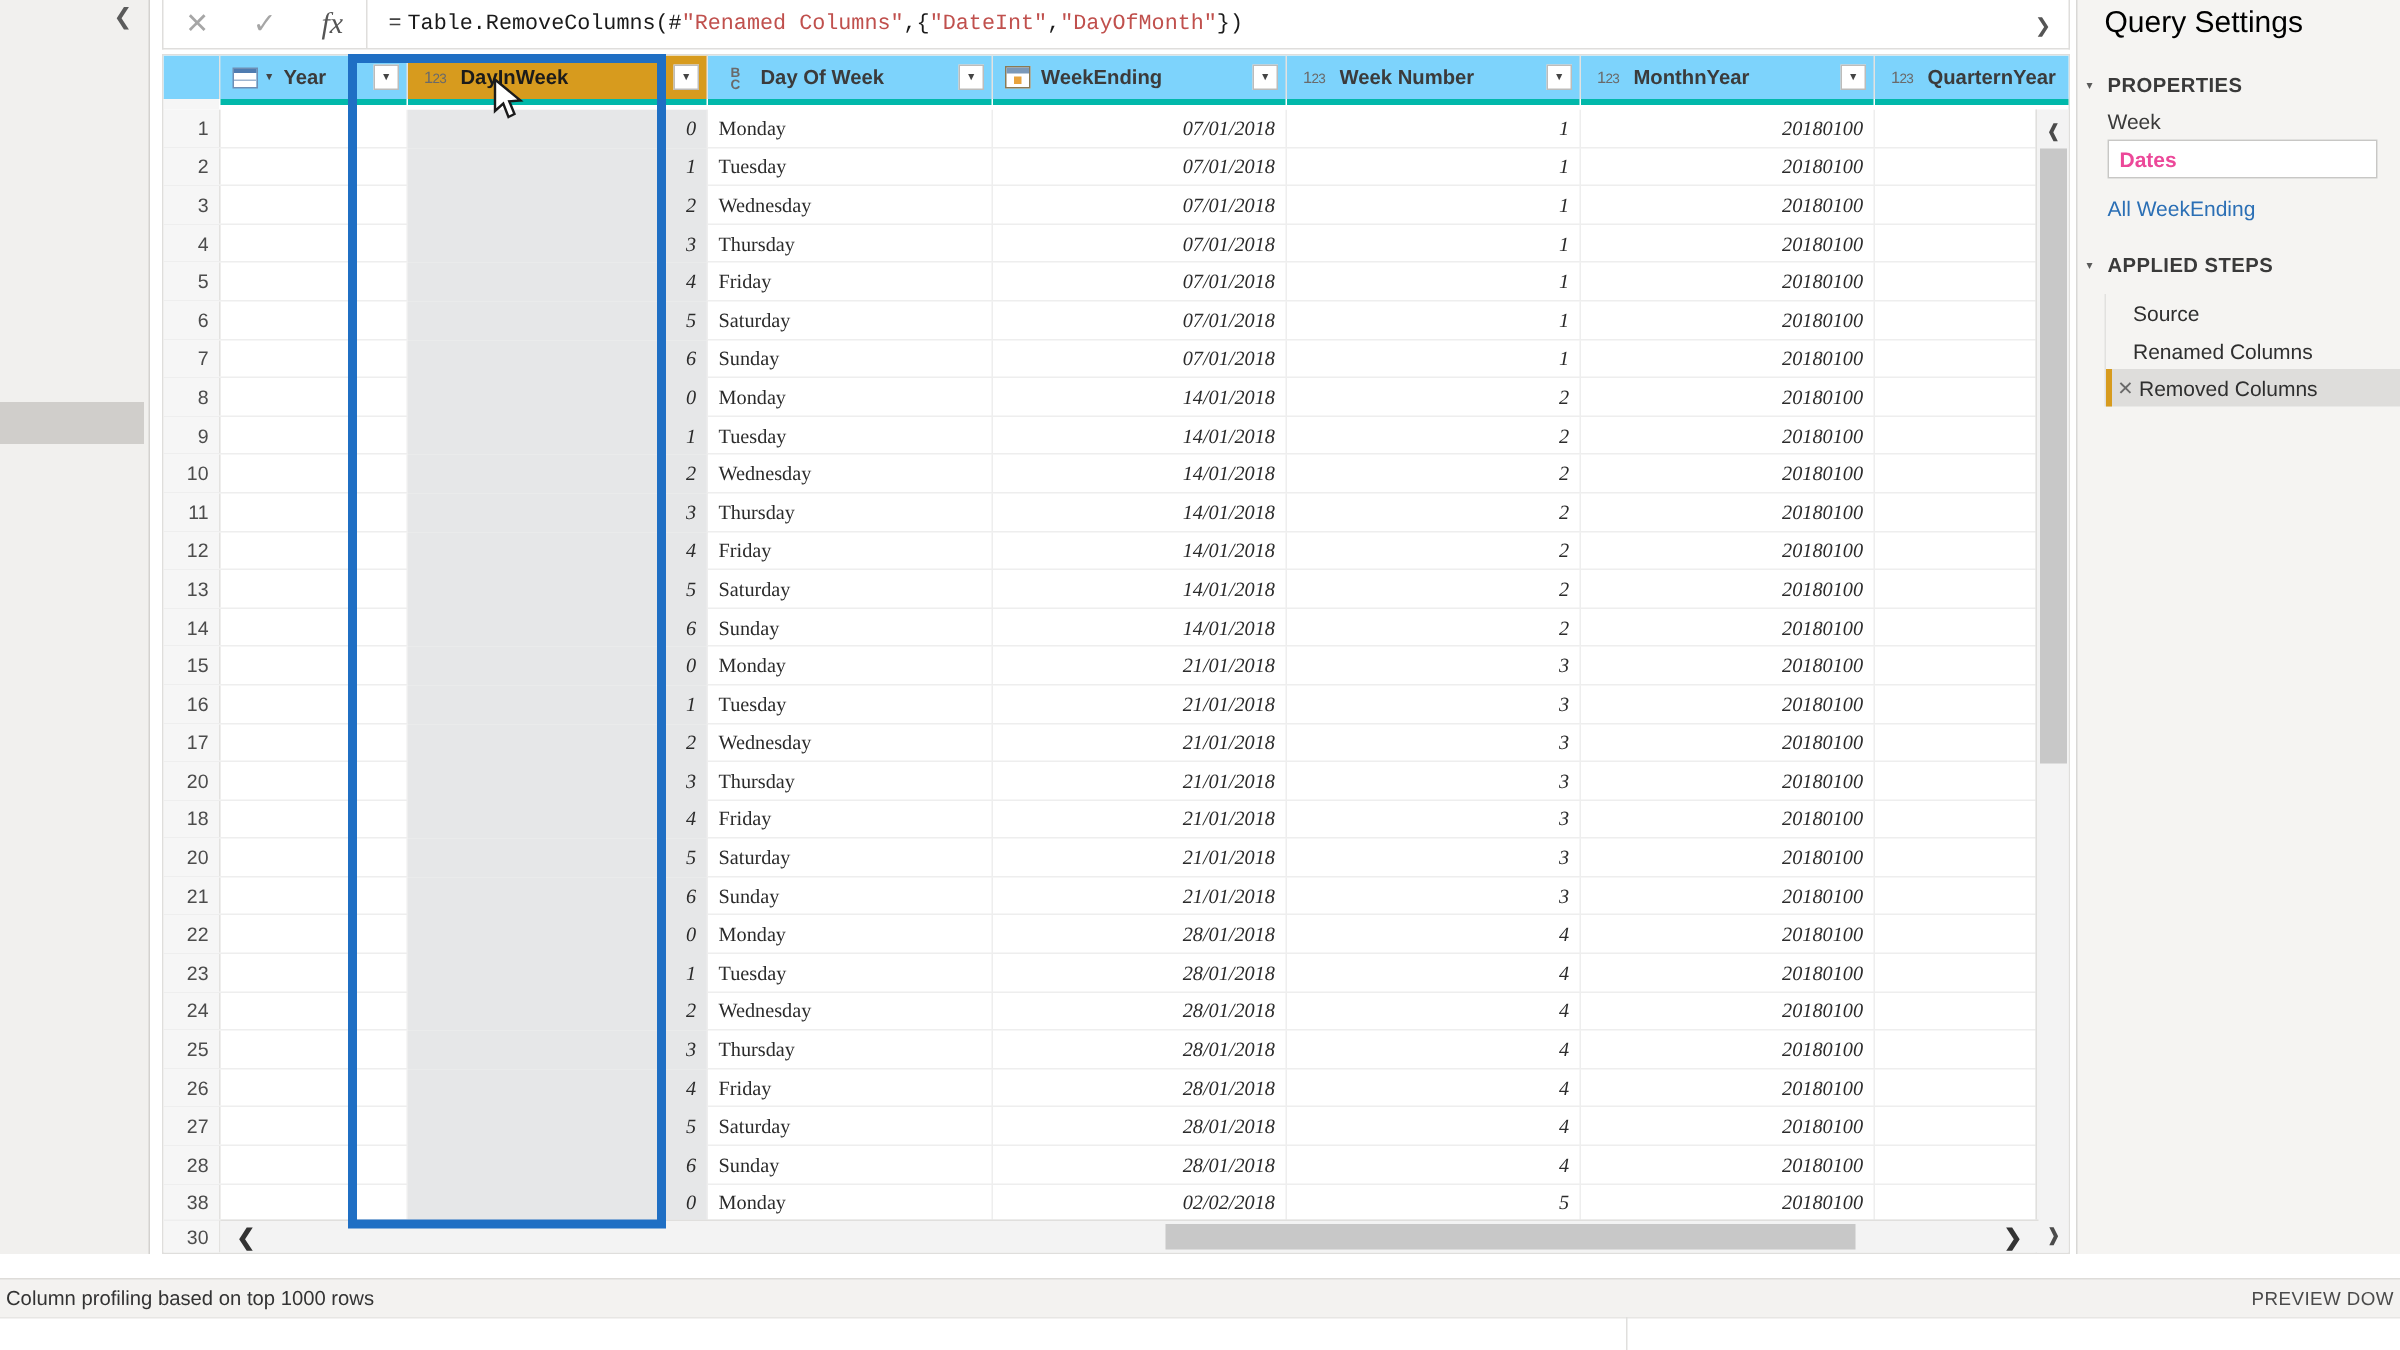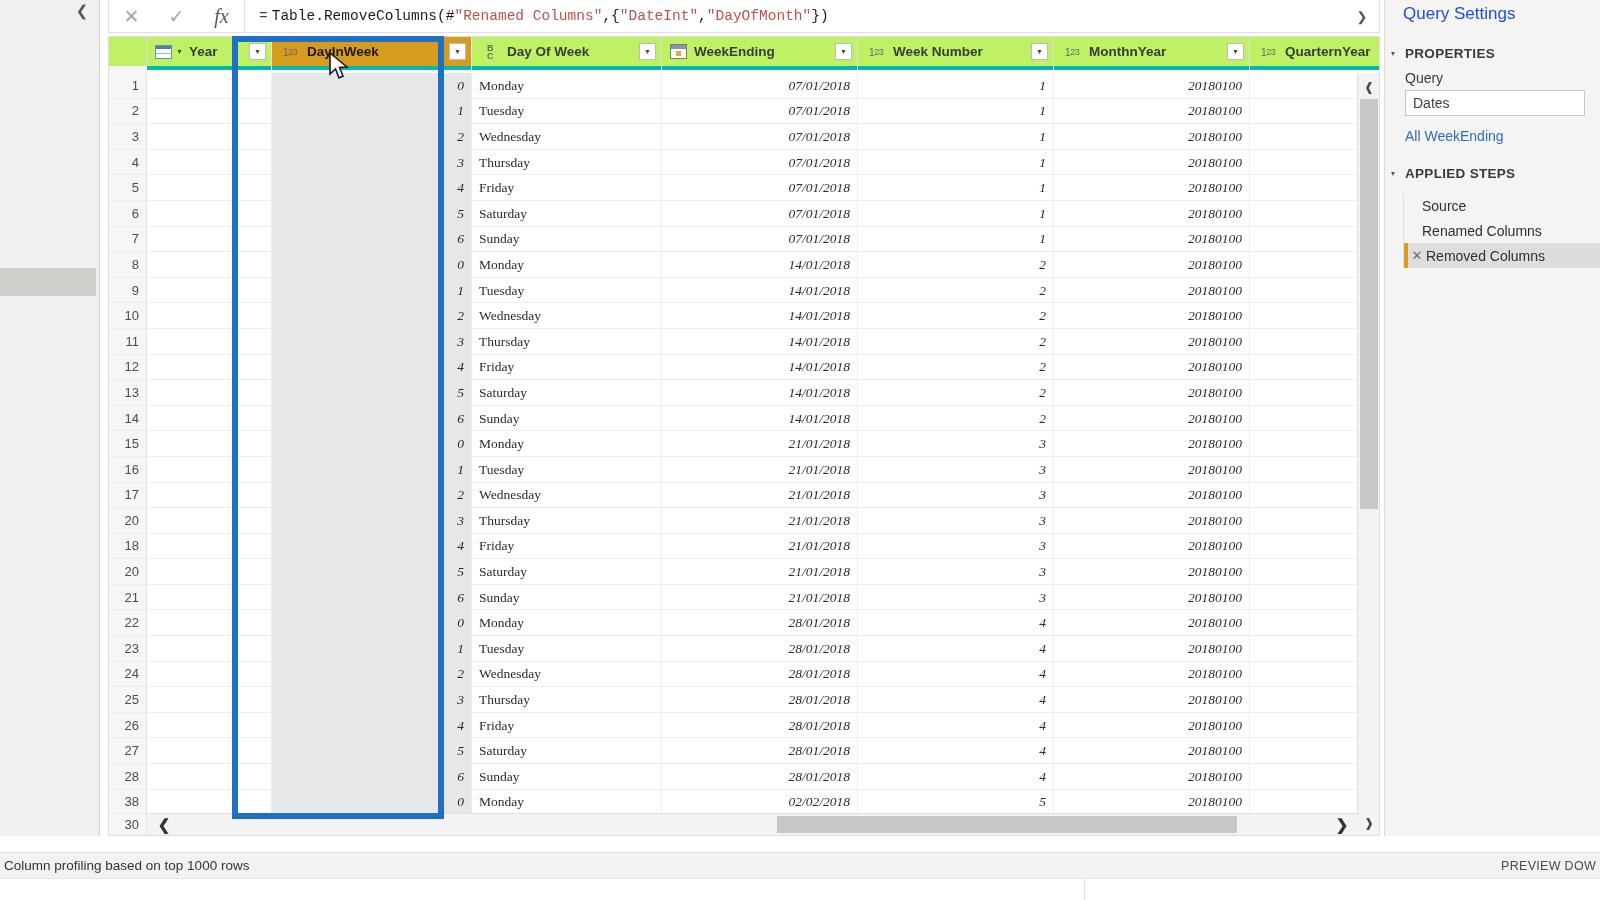--- a/index.html
+++ b/index.html
@@ -56,21 +56,21 @@
   .grid-wrap {
     position: absolute; left: 108px; top: 36px; width: 1272px; height: 800px;
     background: #fff; border: 1px solid #dfdedc; overflow: hidden;
   }
   .grid-header {
     position: absolute; left: 0; top: 0; height: 29px; width: 1272px;
     background: #f6f6f6; display: flex; border-bottom: 1px solid #e3e2e0;
   }
   .hcell {
     position: relative; height: 29px; display: flex; align-items: center;
-    background: #bef264; border-right: 1px solid #e3e2e0;
+    background: #7dd3fc; border-right: 1px solid #e3e2e0;
     font-size: 13.5px; color: #3b3b3b; font-weight: bold; cursor: pointer;
     padding-left: 8px; overflow: hidden; white-space: nowrap;
   }
   .hcell.selected { background: #d79b1e; color: #1b1b1b; }
   .type-icon {
     flex: 0 0 auto; width: 20px; display: inline-flex; align-items: center;
     justify-content: center; margin-right: 7px; color: #6a6a6a;
     font-size: 11px; font-weight: normal; letter-spacing: -0.5px;
   }
   .type-icon .sup { vertical-align: super; font-size: 9px; }
@@ -186,34 +186,34 @@
 
   
   .cursor { position: absolute; left: 328px; top: 52px; z-index: 70; pointer-events: none; }
 
   
   .qs-pane {
     position: absolute; left: 1384px; top: 0px; width: 216px; height: 836px;
     background: #f5f4f2; border-left: 1px solid #d9d8d6;
   }
   .qs-title {
-    padding: 4px 0 0 18px; font-size: 17px; color: #1d4ed8;
+    padding: 4px 0 0 18px; font-size: 20px; color: #000000;
   }
   .qs-section {
     display: flex; align-items: center; margin-top: 22px; padding-left: 6px;
     cursor: pointer;
   }
   .qs-tri { width: 14px; font-size: 8px; color: #5a5a5a; }
   .qs-section-label { font-size: 13.5px; font-weight: bold; color: #3a3a3a; letter-spacing: .3px; }
   .qs-field-label { margin: 9px 0 4px 20px; font-size: 14px; color: #3a3a3a; }
   .qs-input {
     margin-left: 20px; width: 180px; height: 26px;
     background: #ffffff; border: 1px solid #c8c7c5;
     display: flex; align-items: center; padding-left: 7px;
-    font-size: 14px; color: #404040; cursor: text;
+    font-size: 14px; color: #ec4899; cursor: text; font-weight: bold;
   }
   .qs-link {
     margin: 12px 0 0 20px; font-size: 14px; color: #2b6fb5; cursor: pointer;
   }
   .qs-steps {
     margin: 12px 0 0 18px; width: 198px; background: #f5f4f2;
     border-left: 1px solid #e2e1df;
   }
   .qs-step {
     height: 25px; display: flex; align-items: center;
@@ -660,21 +660,21 @@
   </div>
 
   <div class="qs-pane">
     <div class="qs-title">Query Settings</div>
 
     <div class="qs-section">
       <span class="qs-tri">▾</span>
       <span class="qs-section-label">PROPERTIES</span>
     </div>
 
-    <div class="qs-field-label">Query</div>
+    <div class="qs-field-label">Week</div>
     <div class="qs-input">Dates</div>
     <div class="qs-link">All WeekEnding</div>
 
     <div class="qs-section">
       <span class="qs-tri">▾</span>
       <span class="qs-section-label">APPLIED STEPS</span>
     </div>
 
     <div class="qs-steps" id="qs-steps">
         <div class="qs-step">

